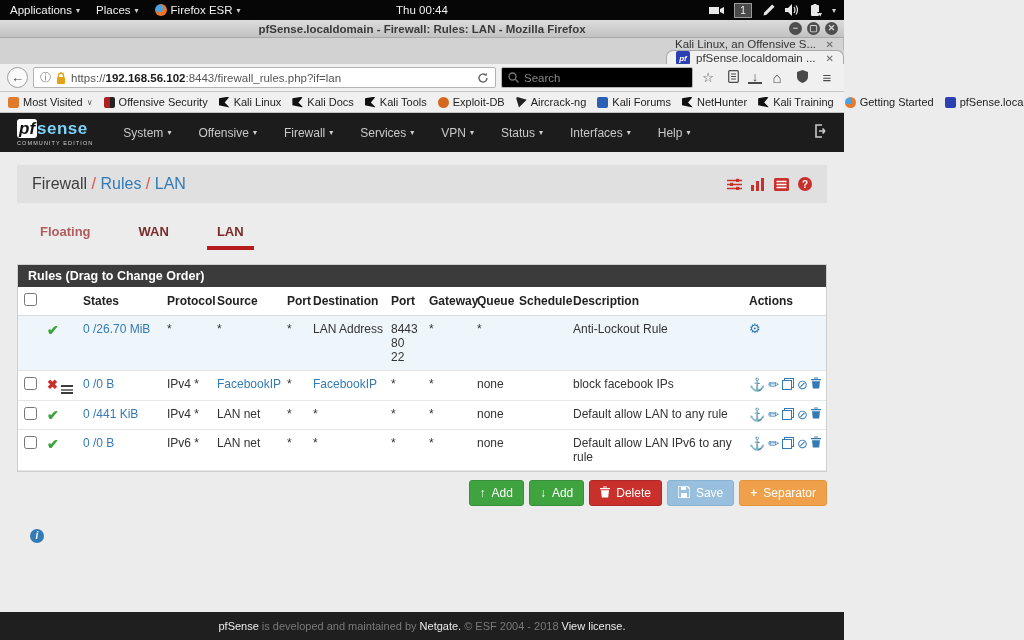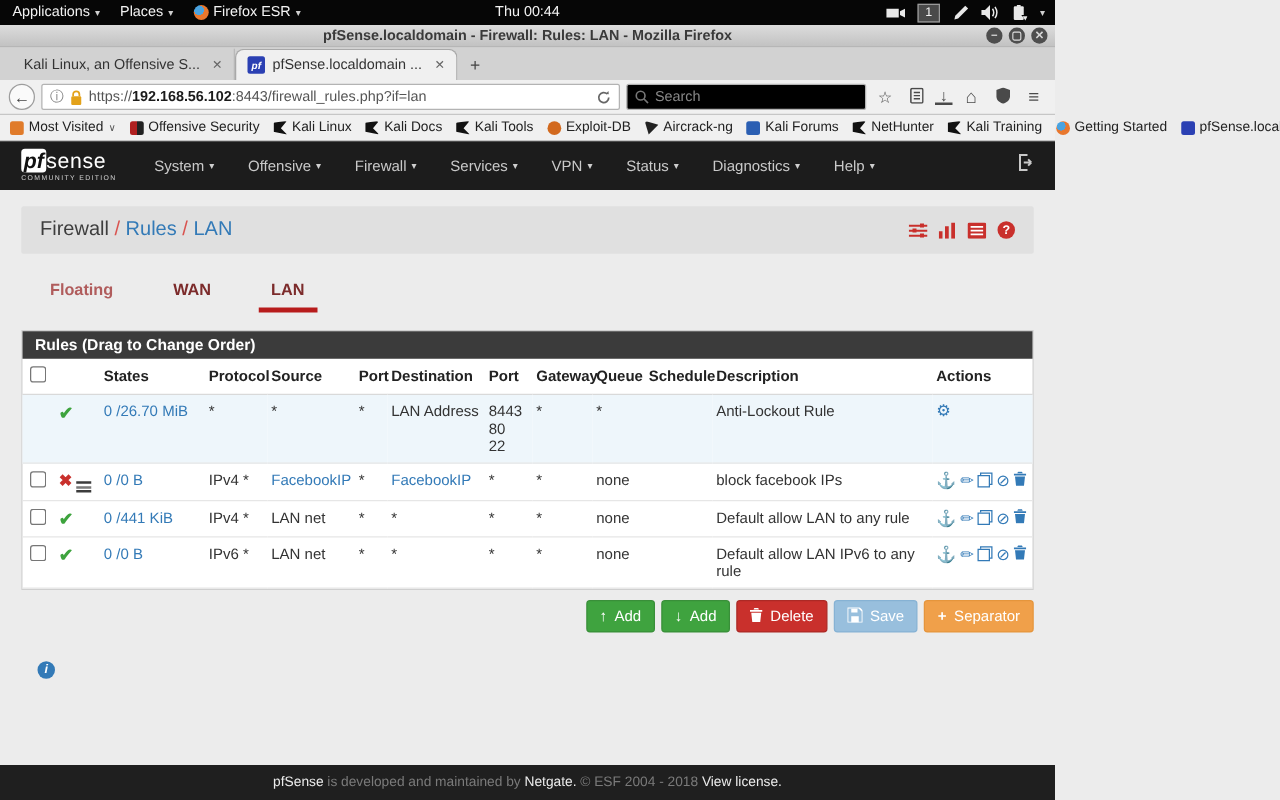--- a/index.html
+++ b/index.html
@@ -16,21 +16,21 @@
   .ff-logo { width:12px; height:12px; border-radius:50%; background:radial-gradient(circle at 35% 35%, #4aa3e0 0 35%, #e8772e 36% 100%); display:inline-block; }
   .ws-box { border:1px solid #9a9a9a; background:#4a4a4a; width:18px; height:15px; display:flex; align-items:center; justify-content:center; font-size:10px; }
   .tray-svg { display:block; }
 
   
   .titlebar { top:20px; height:18px; background:linear-gradient(#dcdcdc,#c2c2c2); border-bottom:1px solid #a8a8a8; display:flex; align-items:center; justify-content:center; font-size:11.5px; font-weight:bold; color:#3a3a3a; }
   .win-btns { position:absolute; right:6px; top:2px; display:flex; gap:5px; }
   .win-btn { width:13px; height:13px; border-radius:50%; background:#4e4e4e; color:#d8d8d8; font-size:9px; line-height:12px; text-align:center; cursor:default; }
 
   
-  .tabstrip { top:38px; height:26px; background:#d2d2d2; display:flex; align-items:flex-end; padding-left:10px; }
+  .tabstrip { top:38px; height:26px; background:#d2d2d2; display:flex; align-items:flex-end; padding-left:10px;flex-direction:column; }
   .tab { height:25px; display:flex; align-items:center; gap:6px; padding:0 9px; font-size:11.5px; color:#333; width:178px; }
   .tab-inactive { border-right:1px solid #b9b9b9; }
   .tab-active { background:#f0f0f0; border:1px solid #a9a9a9; border-bottom:none; border-radius:7px 7px 0 0; }
   .tab-label { overflow:hidden; white-space:nowrap; flex:1; }
   .tab-close { color:#666; font-size:10px; }
   .favicon { width:14px; height:14px; background:#2b40b3; border-radius:2px; color:#fff; font-size:8px; font-weight:bold; display:flex; align-items:center; justify-content:center; font-style:italic; }
   .newtab-btn { font-size:14px; color:#444; padding:0 10px; height:25px; display:flex; align-items:center; }
 
   
   .navtoolbar { top:64px; height:28px; background:#f0f0f0; border-bottom:1px solid #c6c6c6; display:flex; align-items:center; padding:0 7px; gap:5px; }
@@ -46,21 +46,21 @@
   .bookmarksbar { top:92px; height:21px; background:#f0f0f0; border-bottom:1px solid #c3c3c3; display:flex; align-items:center; gap:11px; padding:0 8px; font-size:11px; color:#222; white-space:nowrap; }
   .bm { display:flex; align-items:center; gap:4px; }
   .bm-ic { width:11px; height:11px; border-radius:2px; display:inline-block; }
 
   
   .pf-navbar { top:113px; height:39px; background:#1c1c1c; }
   .pf-navbar-inner { width:810px; margin:0 auto; height:39px; display:flex; align-items:center; }
   .pf-logo { display:flex; flex-direction:column; margin-right:30px; }
   .pf-logo-main { display:flex; align-items:baseline; }
   .pf-logo-box { background:#fff; color:#111; font-weight:bold; font-style:italic; font-size:17px; border-radius:3px; padding:0 2px; line-height:19px; }
-  .pf-logo-sense { color:#ffffff; font-weight:normal; font-size:17px; letter-spacing:0.5px; }
+  .pf-logo-sense { color:#7dd3fc; font-weight:bold; font-size:17px; letter-spacing:0.5px; }
   .pf-logo-sub { color:#cfcfcf; font-size:5.5px; letter-spacing:1.1px; margin-top:1px; }
   .pf-nav { display:flex; gap:27px; font-size:12px; color:#c9c9c9; }
   .pf-nav-item { display:flex; align-items:center; gap:4px; cursor:pointer; }
   .pf-signout { margin-left:auto; color:#c9c9c9; }
 
   
   .pf-body { top:152px; height:460px; background:#ececec; }
   .container { width:810px; margin:0 auto; }
   .breadcrumb-panel { margin-top:13px; background:#e0e0e0; border-radius:2px; height:38px; display:flex; align-items:center; padding:0 15px; }
   .bc-text { font-size:16px; }
@@ -289,21 +289,21 @@
         </span>
       <span class="pf-nav-item">
           <span>VPN</span>
           <span class="caret">▾</span>
         </span>
       <span class="pf-nav-item">
           <span>Status</span>
           <span class="caret">▾</span>
         </span>
       <span class="pf-nav-item">
-          <span>Diagnostics</span>
+          <span>Interfaces</span>
           <span class="caret">▾</span>
         </span>
       <span class="pf-nav-item">
           <span>Help</span>
           <span class="caret">▾</span>
         </span>
     </div>
     <span class="pf-signout"><svg width="14" height="14" viewBox="0 0 14 14">
           <path d="M9 1 H3 V13 H9" stroke="#c9c9c9" stroke-width="1.6" fill="none"></path>
           <path d="M6 7 H12 M12 7 L9.5 4.5 M12 7 L9.5 9.5" stroke="#c9c9c9" stroke-width="1.6" fill="none"></path>

